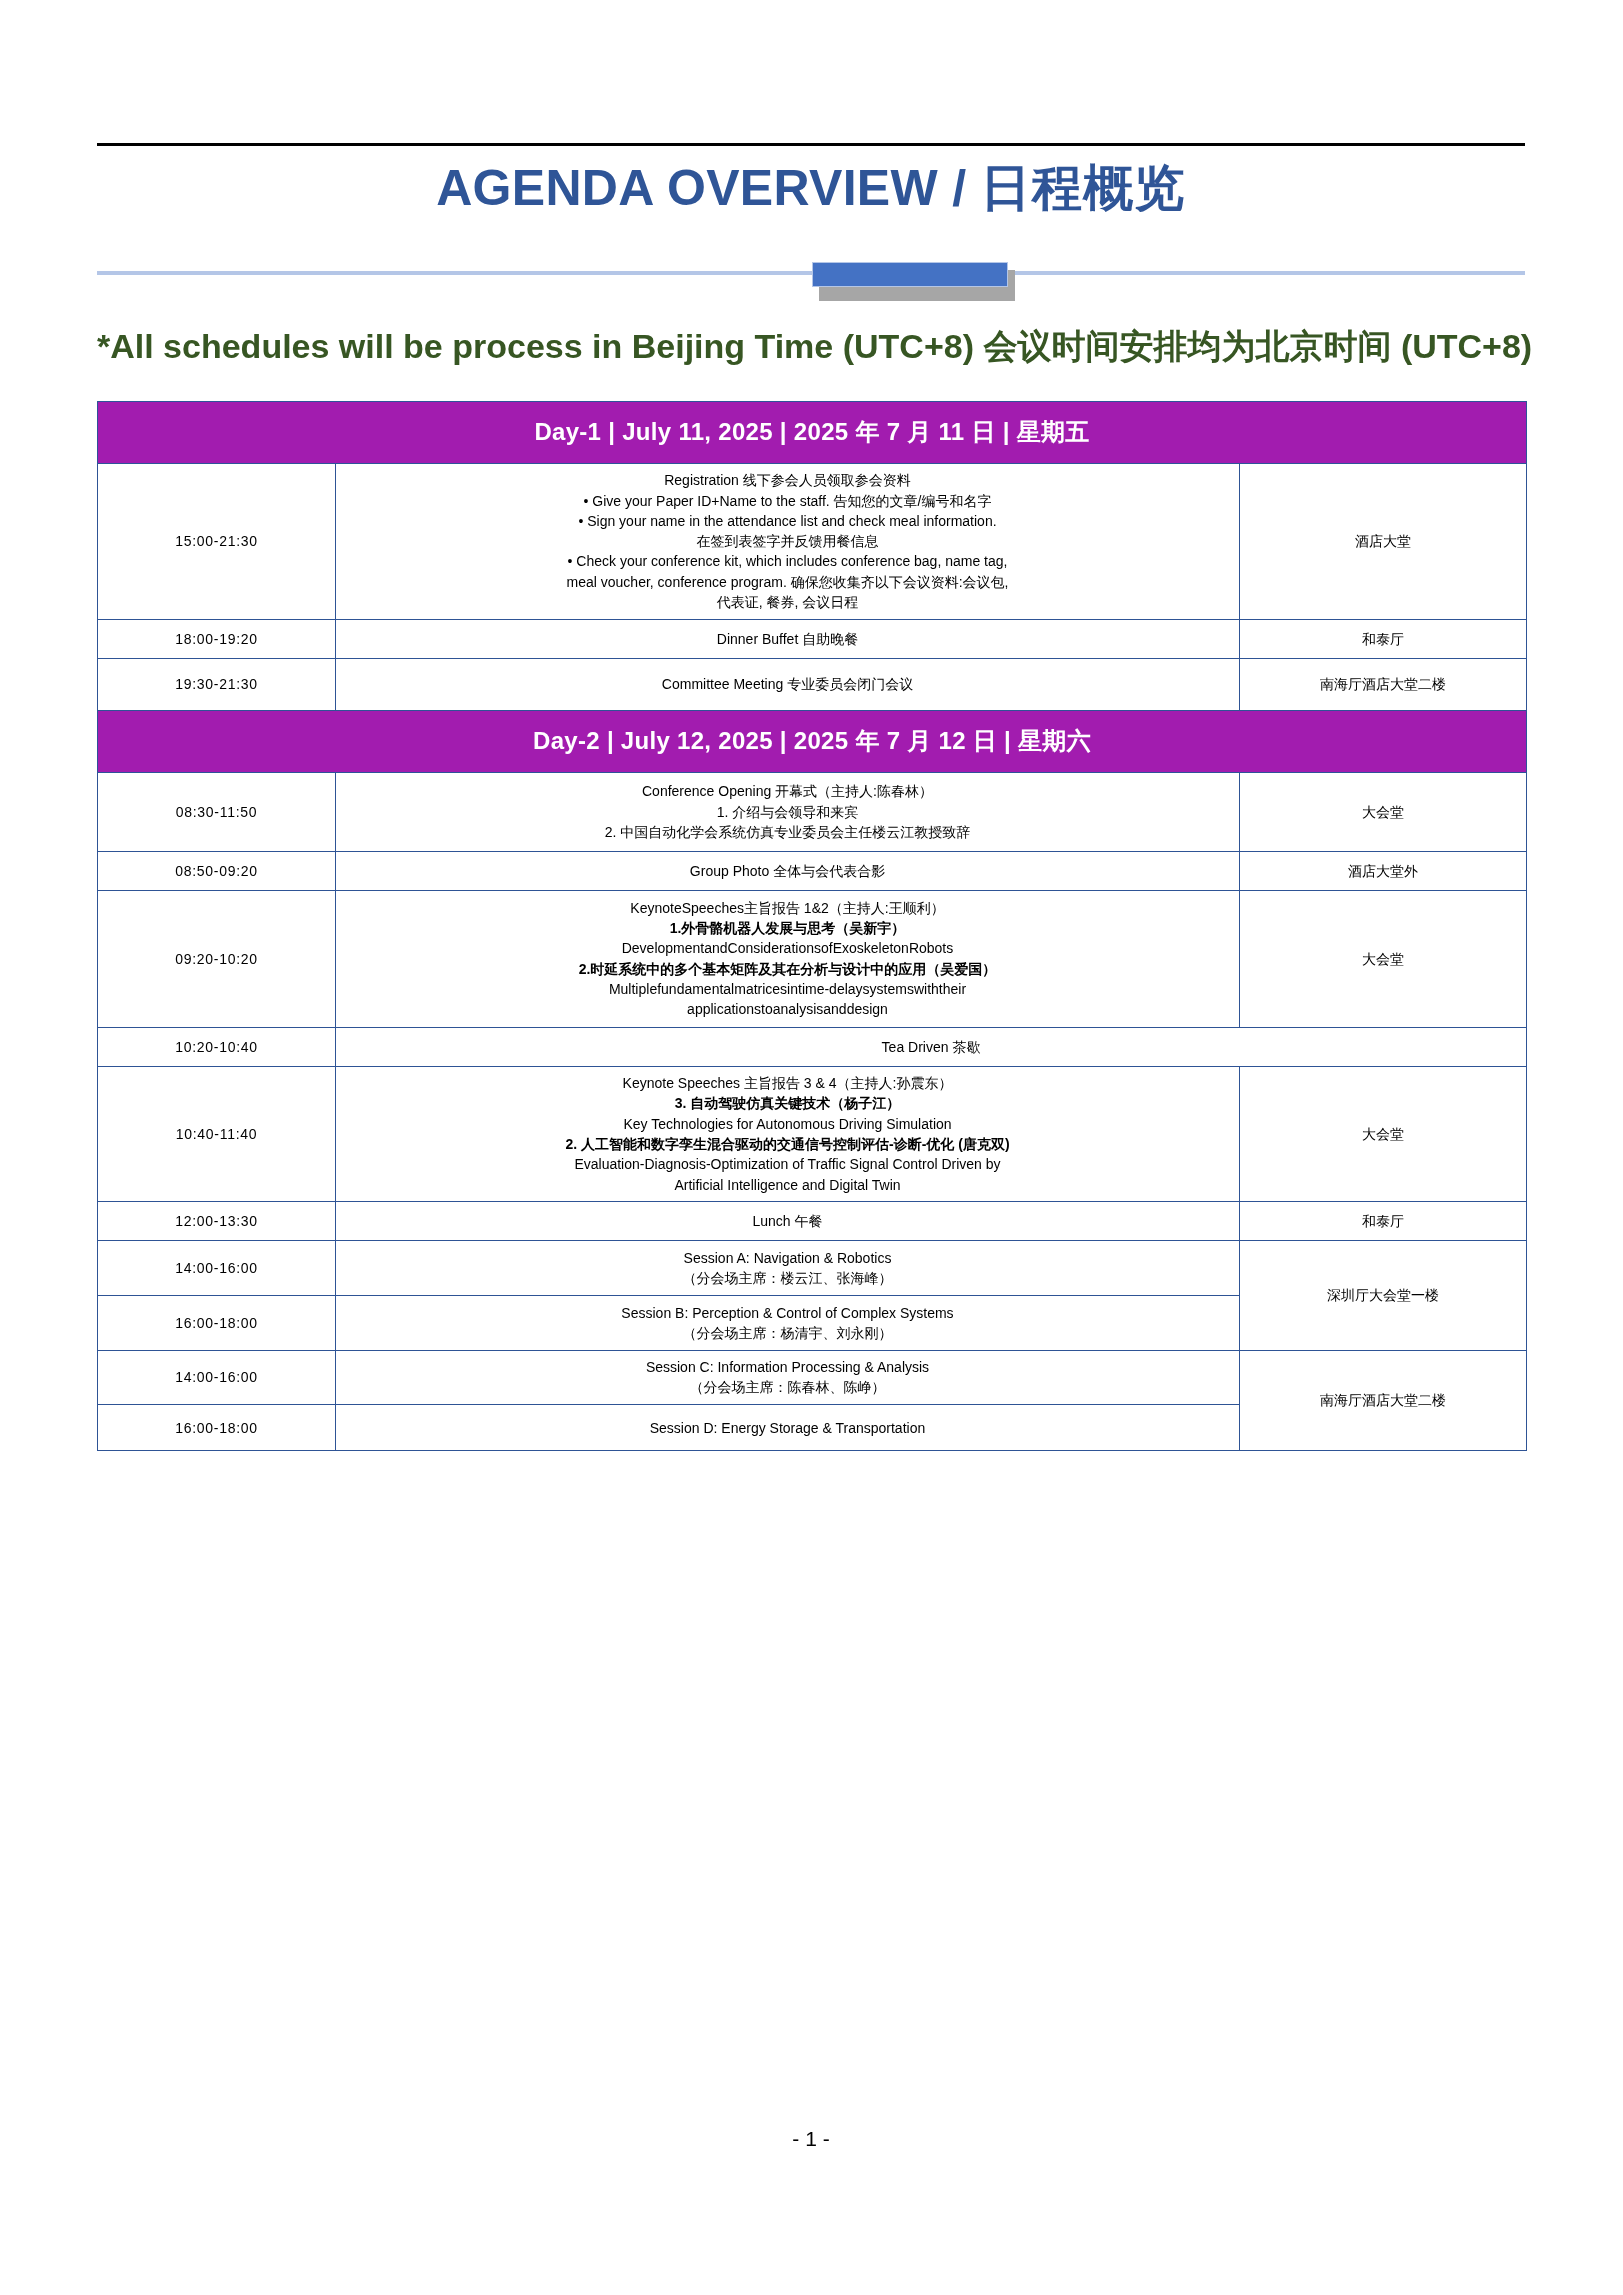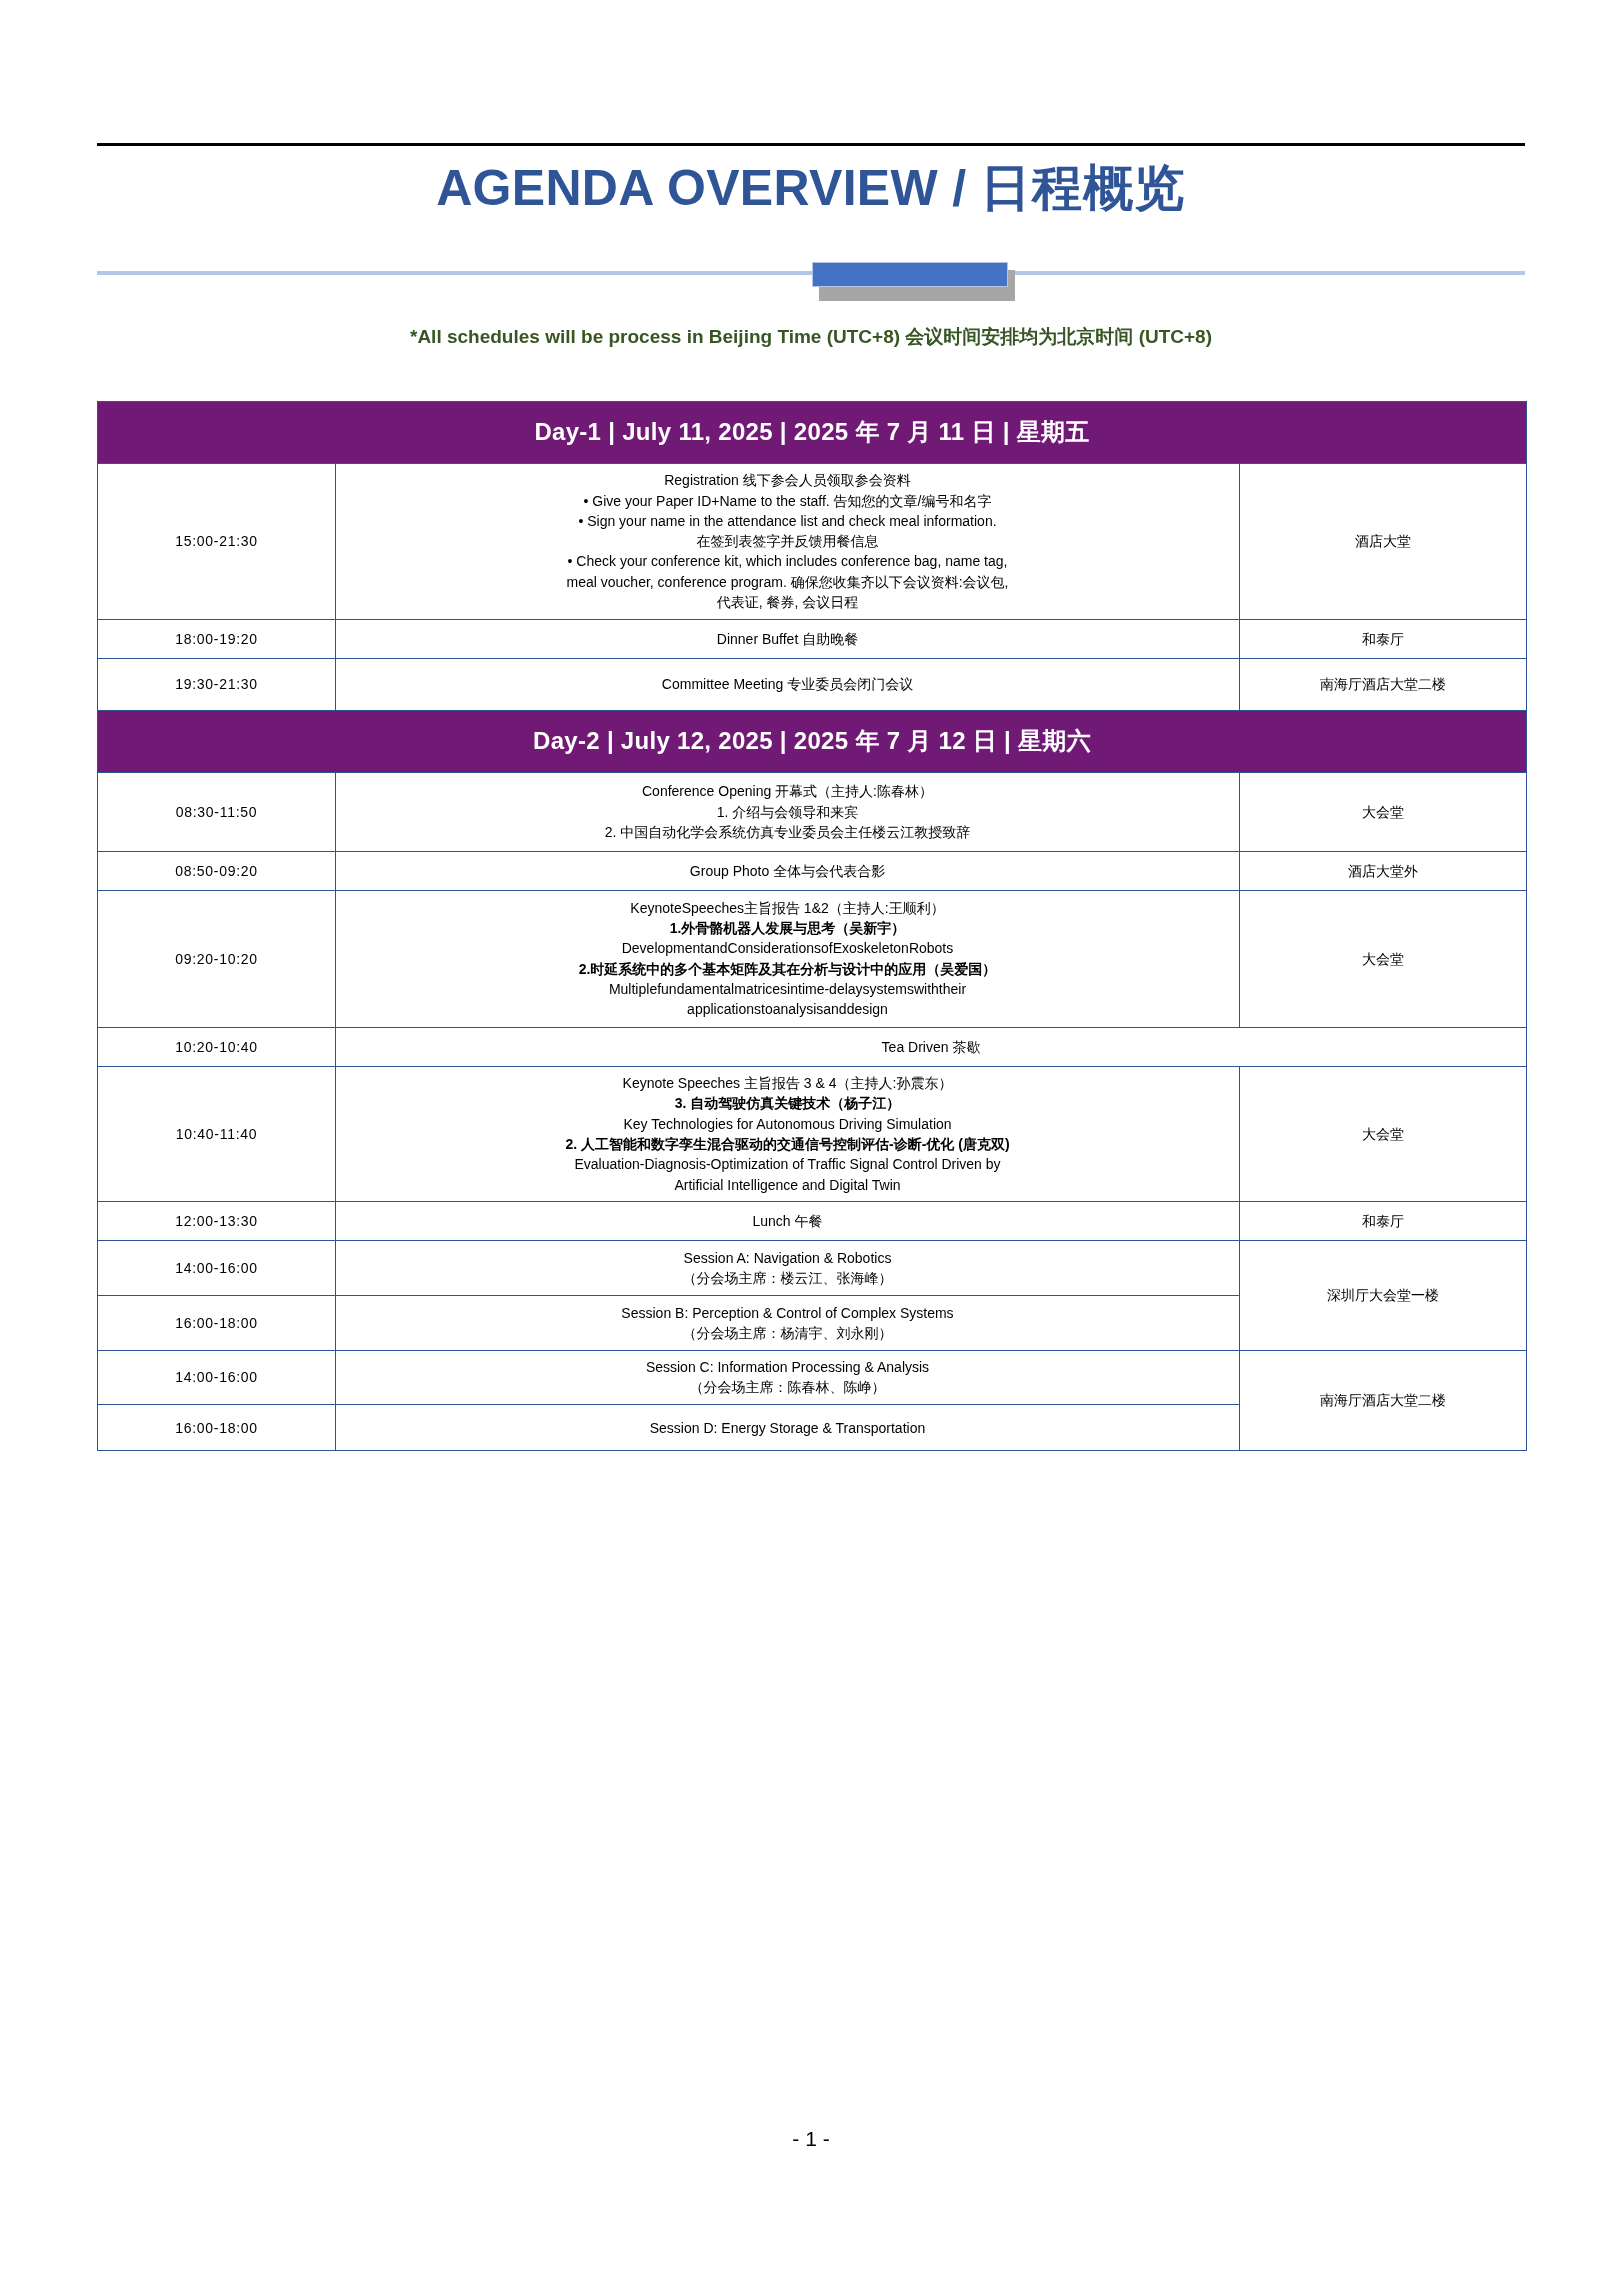--- a/index.html
+++ b/index.html
@@ -80,21 +80,21 @@
     border: 0.7px solid #b4c6e7;
     box-sizing: border-box;
   }
 
   .subtitle {
     position: absolute;
     left: 97px;
     top: 324px;
     width: 1428px;
     text-align: center;
-    font-size: 19px;
+    font-size: 34px;
     font-weight: bold;
     color: #375623;
     white-space: nowrap;
   }
 
   
   .agenda {
     position: absolute;
     left: 97px;
     top: 401px;
@@ -109,21 +109,21 @@
     font-size: 14px;
     line-height: 1.45;
     text-align: center;
     color: #000;
   }
   .col-time  { width: 238px; }
   .col-body  { width: 904px; }
   .col-place { width: 287px; }
 
   tr.dayhdr td {
-    background: #701a75;
+    background: #a21caf;
     color: #ffffff;
     font-weight: bold;
     font-size: 24px;
     text-align: center;
     padding: 13px 5.2px;
     border-color: #2d5499;
     letter-spacing: 0.3px;
   }
 
   .time-cell { font-size: 22px; letter-spacing: 0.7px; white-space: nowrap; }

